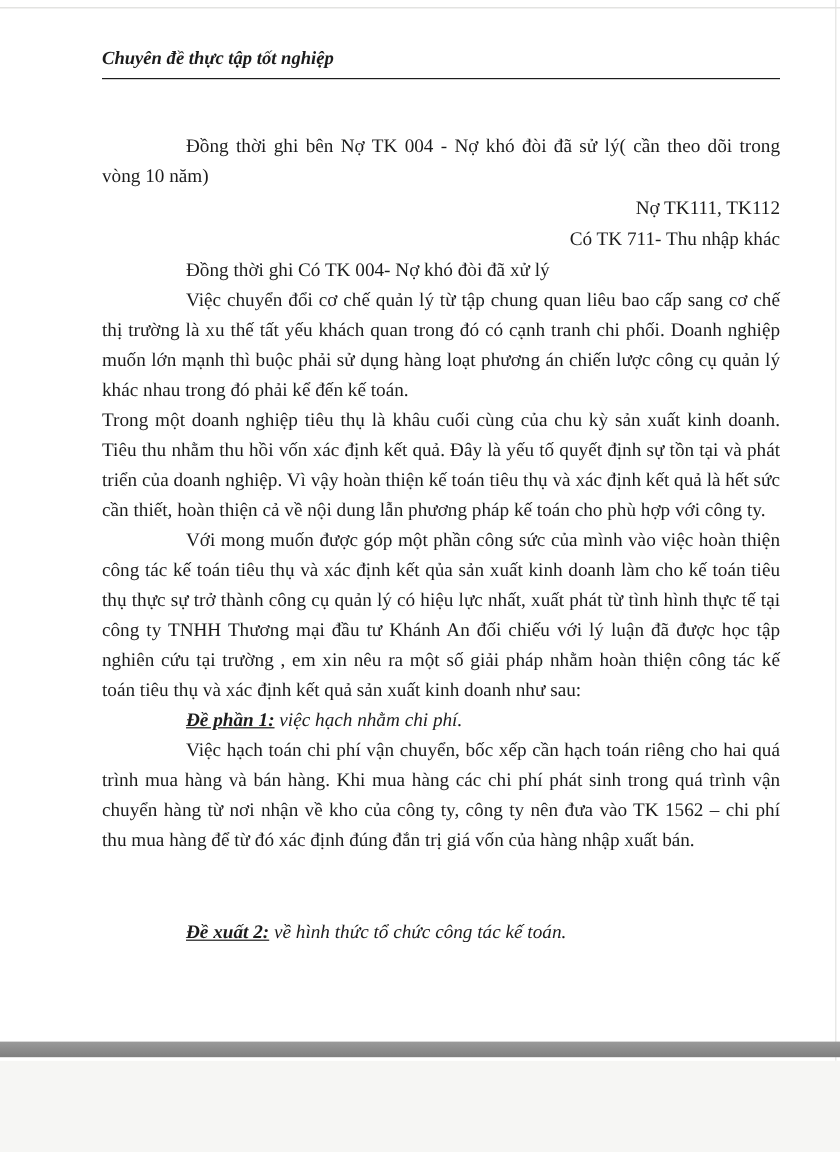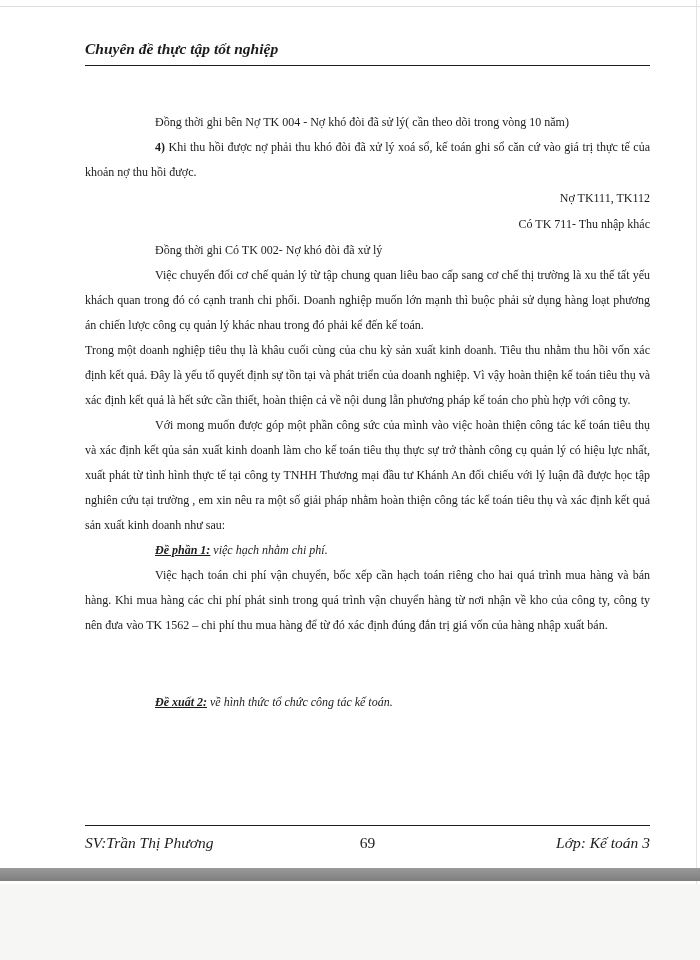--- a/index.html
+++ b/index.html
@@ -40,21 +40,21 @@
     display: flex;
     justify-content: space-between;
     font-style: italic;
     font-weight: bold;
     font-size: 15.5px;
     padding-bottom: 7px;
     border-bottom: 1.6px solid #1c1c1c;
   }
   .doc-body {
     margin-top: 44px;
-    font-size: 12px;
+    font-size: 16px;
     line-height: 25px;
     text-align: justify;
   }
   .doc-body p { margin: 0; }
   p.indent { text-indent: 70px; }
   p.acct-line { text-align: right; margin: 1px 0; }
   p.acct-line.l1 { text-indent: 160px; }
   p.acct-line.l2 { text-indent: 178px; }
   .bold { font-weight: bold; }
   p.bullet-line {
@@ -100,45 +100,39 @@
   <div class="content">
 
     <div class="page-header">
       <span>Chuyên đề thực tập tốt nghiệp</span>
     </div>
 
     <div class="doc-body">
 
       <p class="indent">Đồng thời ghi bên Nợ TK 004 - Nợ khó đòi đã sử lý( cần theo dõi trong vòng 10 năm)</p>
 
-      <p class="indent"><span class="bold">4)</span><span> Khi thu hồi được nợ phải thu khó đòi đã xử lý xoá sổ, kế toán ghi sổ căn cứ vào giá trị thực tế của khoản nợ thu hồi được.</span></p>
 
       <p class="acct-line l1">Nợ TK111, TK112</p>
 
       <p class="acct-line l2">Có TK 711- Thu nhập khác</p>
 
-      <p class="indent">Đồng thời ghi Có TK 002- Nợ khó đòi đã xử lý</p>
+      <p class="indent">Đồng thời ghi Có TK 004- Nợ khó đòi đã xử lý</p>
 
       <p class="indent">Việc chuyển đổi cơ chế quản lý từ tập chung quan liêu bao cấp sang cơ chế thị trường là xu thế tất yếu khách quan trong đó có cạnh tranh chi phối. Doanh nghiệp muốn lớn mạnh thì buộc phải sử dụng hàng loạt phương án chiến lược công cụ quản lý khác nhau trong đó phải kể đến kế toán.</p>
 
       <p>Trong một doanh nghiệp tiêu thụ là khâu cuối cùng của chu kỳ sản xuất kinh doanh. Tiêu thu nhằm thu hồi vốn xác định kết quả. Đây là yếu tố quyết định sự tồn tại và phát triển của doanh nghiệp. Vì vậy hoàn thiện kế toán tiêu thụ và xác định kết quả là hết sức cần thiết, hoàn thiện cả về nội dung lẫn phương pháp kế toán cho phù hợp với công ty.</p>
 
 
       <p class="indent">Với mong muốn được góp một phần công sức của mình vào việc hoàn thiện công tác kế toán tiêu thụ và xác định kết qủa sản xuất kinh doanh làm cho kế toán tiêu thụ thực sự trở thành công cụ quản lý có hiệu lực nhất, xuất phát từ tình hình thực tế tại công ty TNHH Thương mại đầu tư Khánh An đối chiếu với lý luận đã được học tập nghiên cứu tại trường , em xin nêu ra một số giải pháp nhằm hoàn thiện công tác kế toán tiêu thụ và xác định kết quả sản xuất kinh doanh như sau:</p>
 
       <p class="proposal"><span class="proposal-label">Đề phần 1:</span><span class="proposal-rest"> việc hạch nhằm chi phí.</span></p>
 
       <p class="indent">Việc hạch toán chi phí vận chuyển, bốc xếp cần hạch toán riêng cho hai quá trình mua hàng và bán hàng. Khi mua hàng các chi phí phát sinh trong quá trình vận chuyển hàng từ nơi nhận về kho của công ty, công ty nên đưa vào TK 1562 – chi phí thu mua hàng để từ đó xác định đúng đắn trị giá vốn của hàng nhập xuất bán.</p>
 
       <p class="proposal second"><span class="proposal-label">Đề xuất 2:</span><span class="proposal-rest"> về hình thức tổ chức công tác kế toán.</span></p>
 
     </div>
   </div>
 
-  <div class="page-footer">
-    <span class="f-left">SV:Trần Thị Phương</span>
-    <span class="f-mid">69</span>
-    <span class="f-right">Lớp: Kế toán 3</span>
-  </div>
 
   <div class="edge-bottom-bar"></div>
 
 </div>
 
 </body></html>

